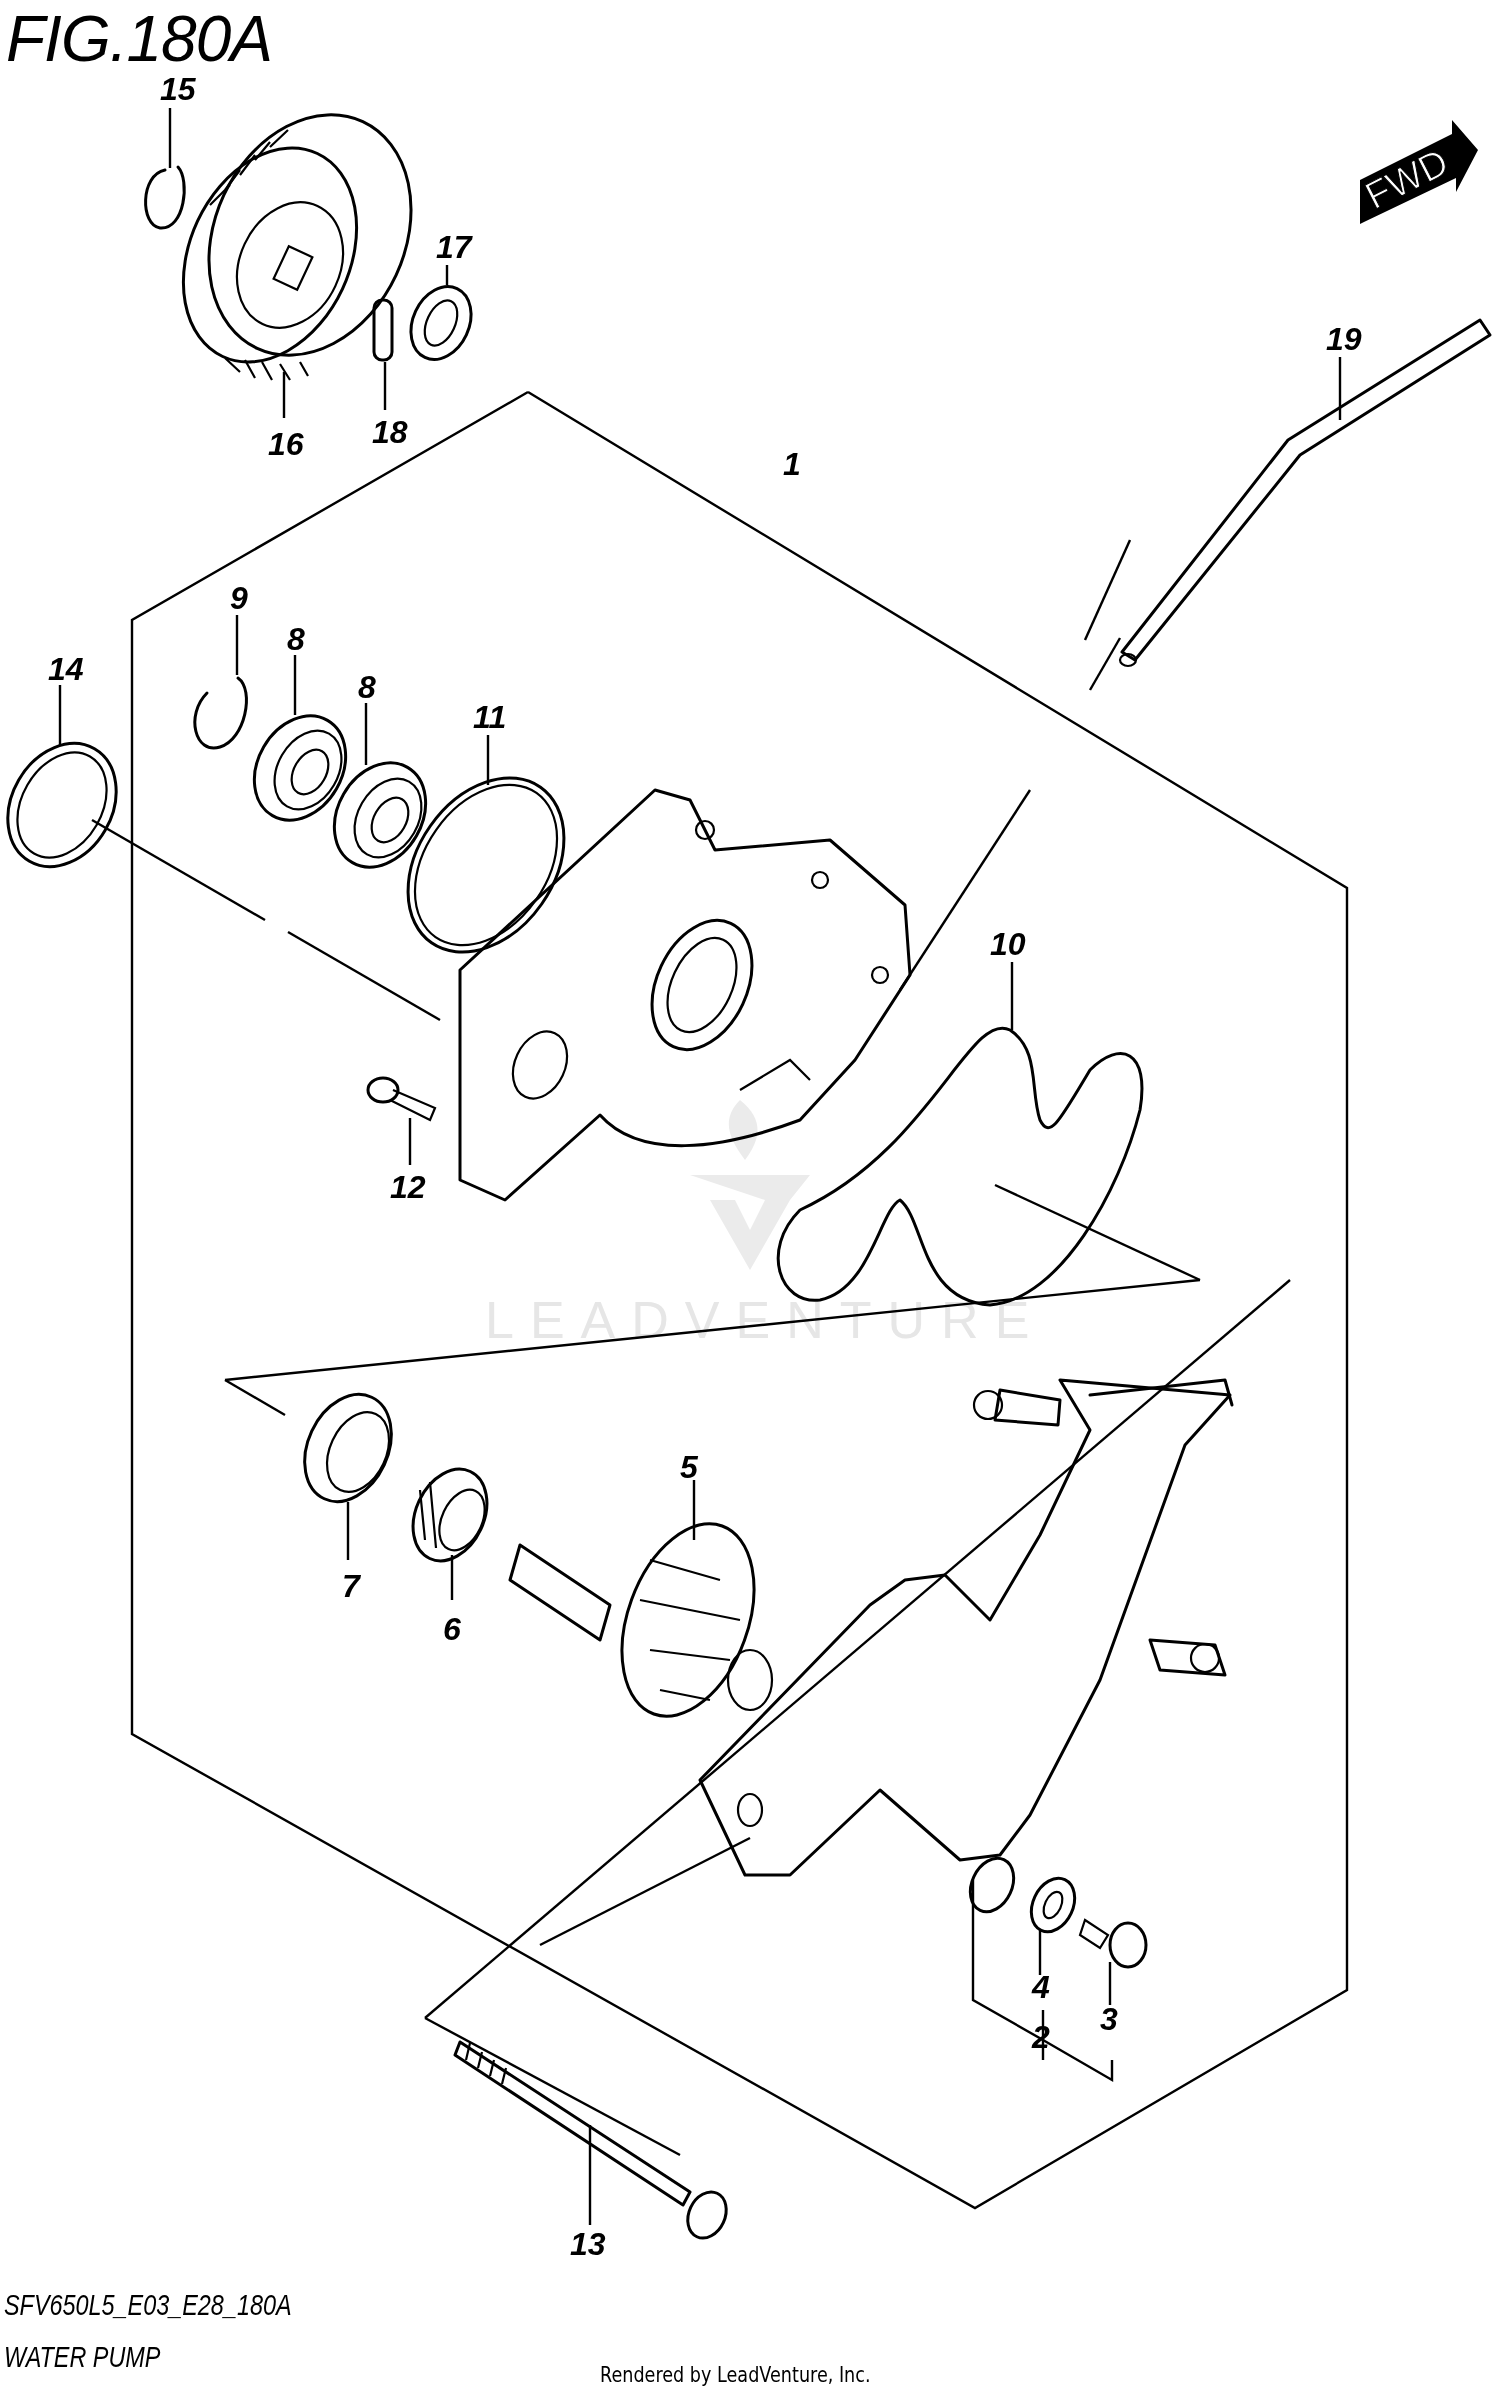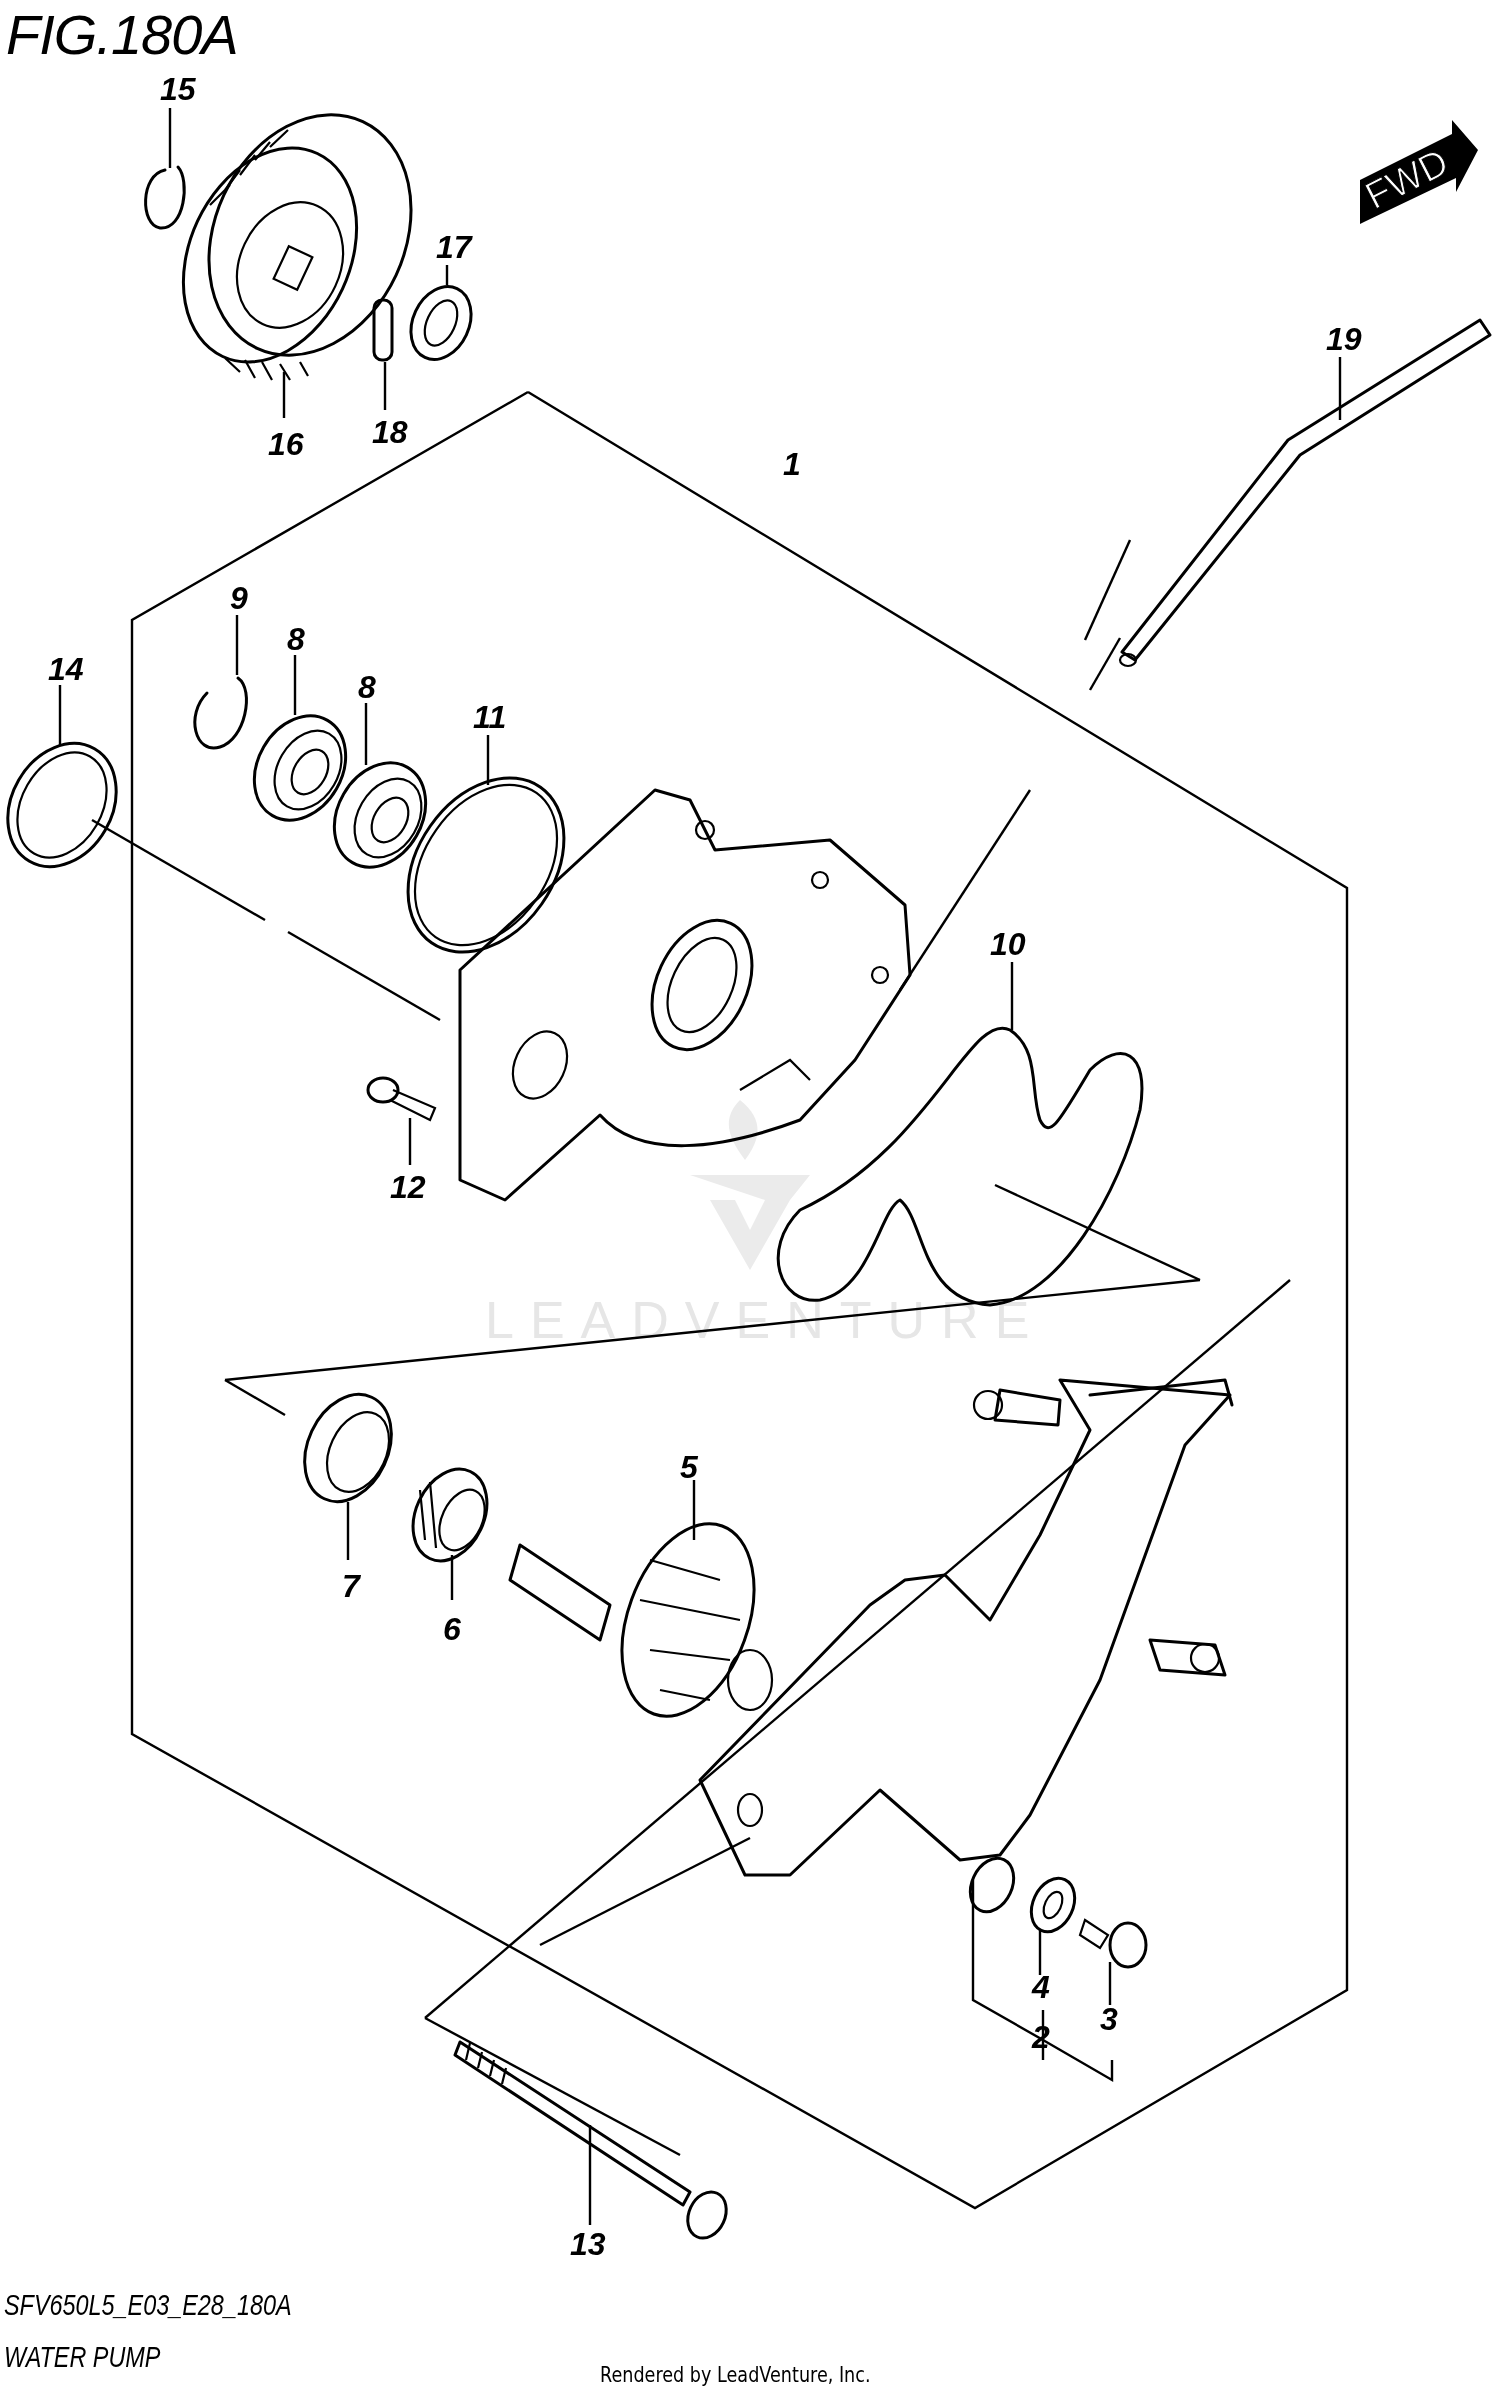--- a/index.html
+++ b/index.html
@@ -1,18 +1,18 @@
 <!DOCTYPE html>
 <html><head>
 <meta charset="utf-8">
 <style>
   html,body{margin:0;padding:0;background:#ffffff;}
   body{width:1500px;height:2400px;position:relative;overflow:hidden;font-family:"Liberation Sans",sans-serif;}
   #diagram{position:absolute;left:0;top:0;width:1500px;height:2400px;}
-  .fig-title{position:absolute;left:6px;top:2px;font-size:56px;font-style:italic;color:#000;letter-spacing:-1px;font-family:"Liberation Sans",sans-serif;}
+  .fig-title{position:absolute;left:6px;top:2px;font-size:64px;font-style:italic;color:#000;letter-spacing:-1px;font-family:"Liberation Sans",sans-serif;}
   .fwd{position:absolute;left:1352px;top:118px;width:128px;height:122px;}
   .callout{font-family:"Liberation Sans",sans-serif;font-weight:bold;font-style:italic;font-size:32px;fill:#000;}
   .footer-code{position:absolute;left:4px;top:2288px;font-size:30px;font-style:italic;transform:scaleX(0.78);transform-origin:left top;color:#000;}
   .footer-name{position:absolute;left:4px;top:2340px;font-size:30px;font-style:italic;transform:scaleX(0.78);transform-origin:left top;color:#000;}
   .rendered{position:absolute;left:600px;top:2362px;font-size:22px;color:#000;font-family:"DejaVu Sans",sans-serif;transform:scaleX(0.8);transform-origin:left top;}
   .watermark{position:absolute;left:485px;top:1290px;font-size:52px;letter-spacing:16px;color:#e6e6e6;font-family:"Liberation Sans",sans-serif;}
   .wm-logo{position:absolute;left:690px;top:1100px;width:120px;height:180px;}
   .part{fill:none;stroke:#000;stroke-width:3;stroke-linejoin:round;stroke-linecap:round;}
   .thin{fill:none;stroke:#000;stroke-width:2.2;}
   .lead{stroke:#000;stroke-width:2.4;fill:none;}

